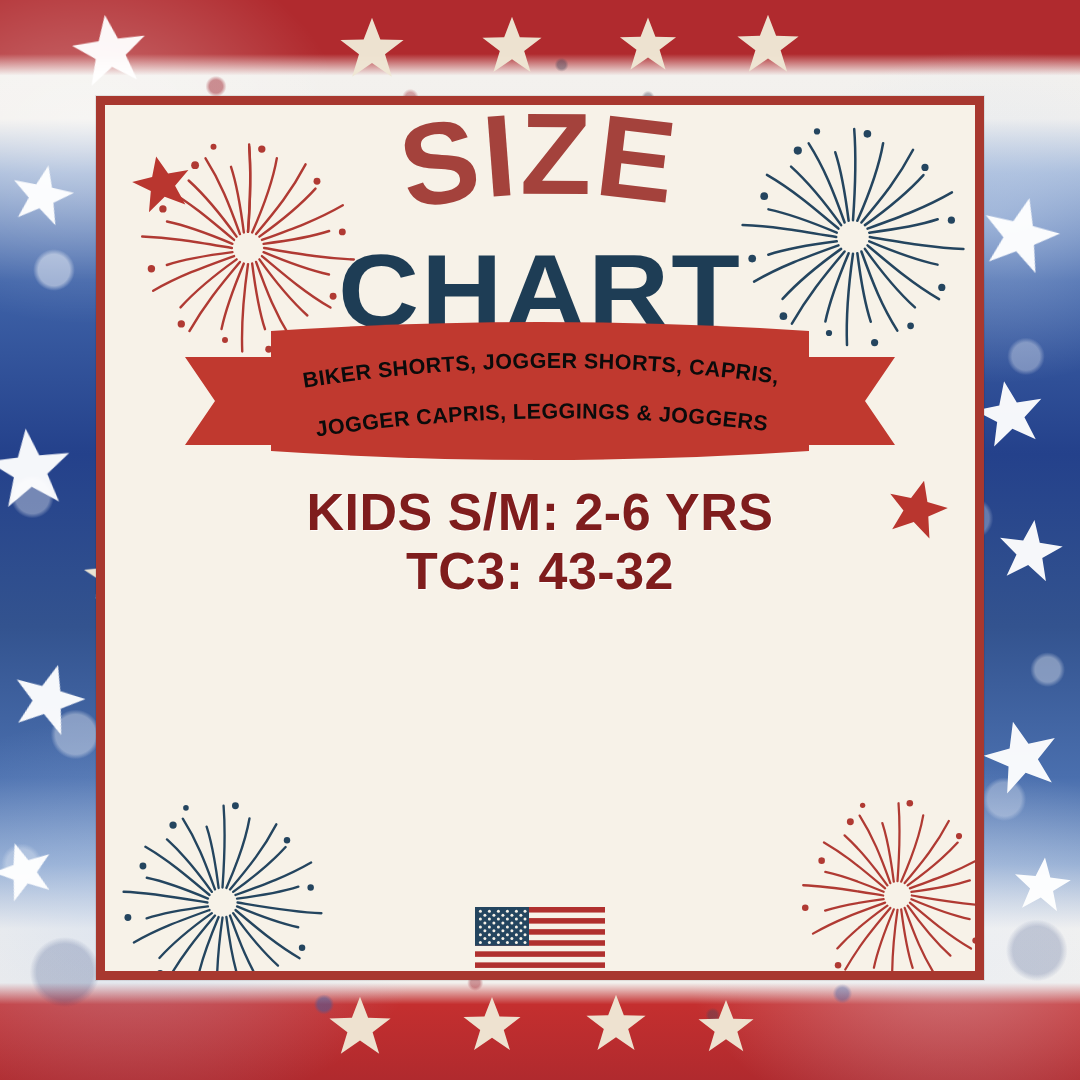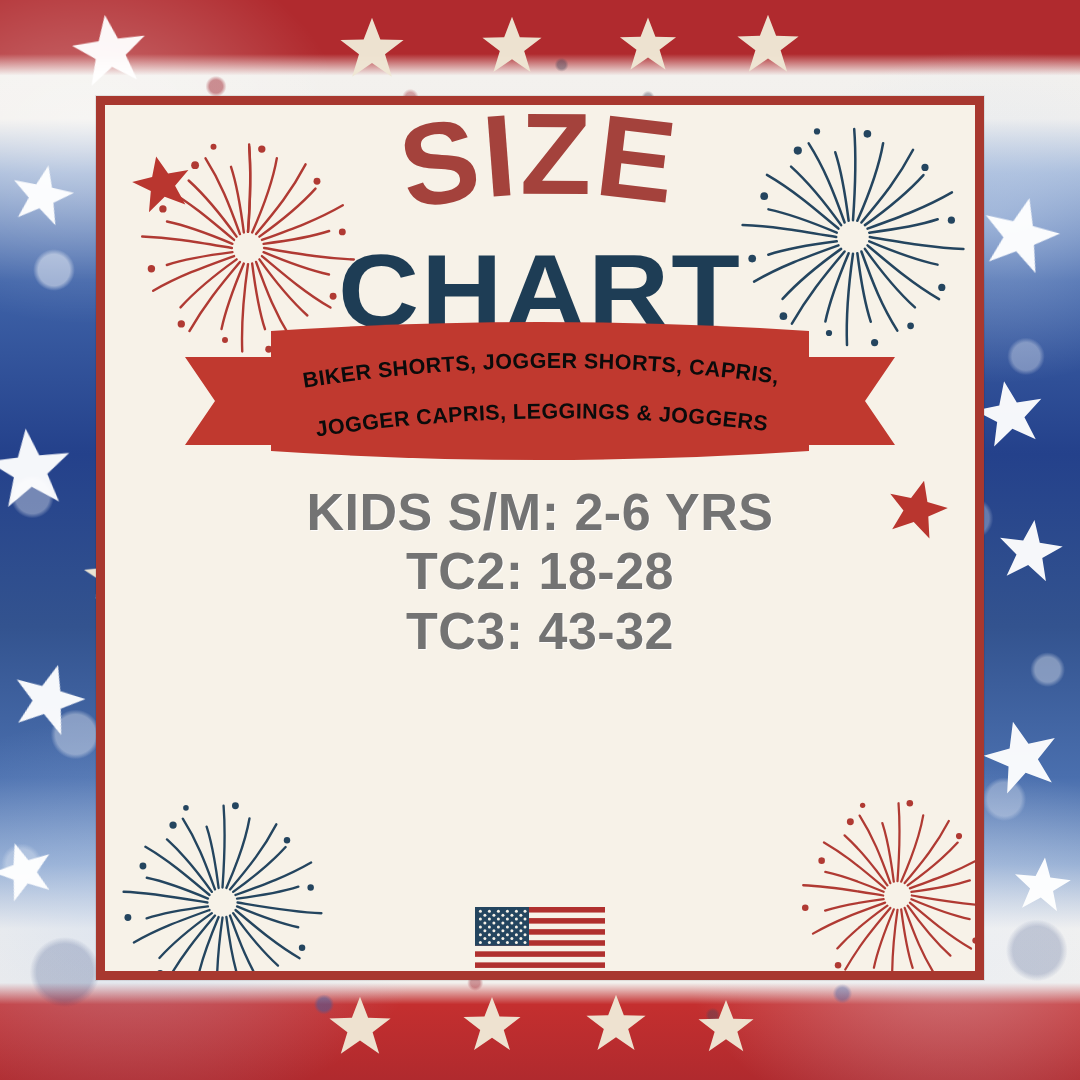--- a/index.html
+++ b/index.html
@@ -145,21 +145,21 @@
     left:0; right:0; top:378px;
     text-align:center;
     color:#1F3C52;
   }
   .size-row {
     font-family:"Liberation Sans", sans-serif;
     font-weight:bold;
     font-size:52px;
     line-height:1.14;
     letter-spacing:.5px;
-    color:#737373;
+    color:#7f1d1d;
     text-shadow:1px 1px 0 rgba(255,255,255,.85);
     white-space:nowrap;
   }
 
   
   #flag-wrap {
     position:absolute;
     left:50%; transform:translateX(-50%);
     top:802px;
   }
@@ -632,21 +632,20 @@
             <textPath href="#arc-b1" startOffset="50%">BIKER SHORTS, JOGGER SHORTS, CAPRIS,</textPath>
           </text>
           <text class="ribbon-text" text-anchor="middle">
             <textPath href="#arc-b2" startOffset="50%">JOGGER CAPRIS, LEGGINGS &amp; JOGGERS</textPath>
           </text>
         </svg>
       </div>
 
       <div id="size-list">
         <div class="size-row">KIDS S/M: 2-6 YRS</div>
-        <div class="size-row">TC2: 18-28</div>
         <div class="size-row">TC3: 43-32</div>
       </div>
 
       <div id="flag-wrap">
         <svg viewBox="0 0 130 72">
           <rect x="0" y="0" width="130" height="72" fill="#F7F2E8"></rect>
           <g fill="#B0302E">
             <rect x="0" y="0" width="130" height="5.54"></rect>
             <rect x="0" y="11.08" width="130" height="5.54"></rect>
             <rect x="0" y="22.15" width="130" height="5.54"></rect>

